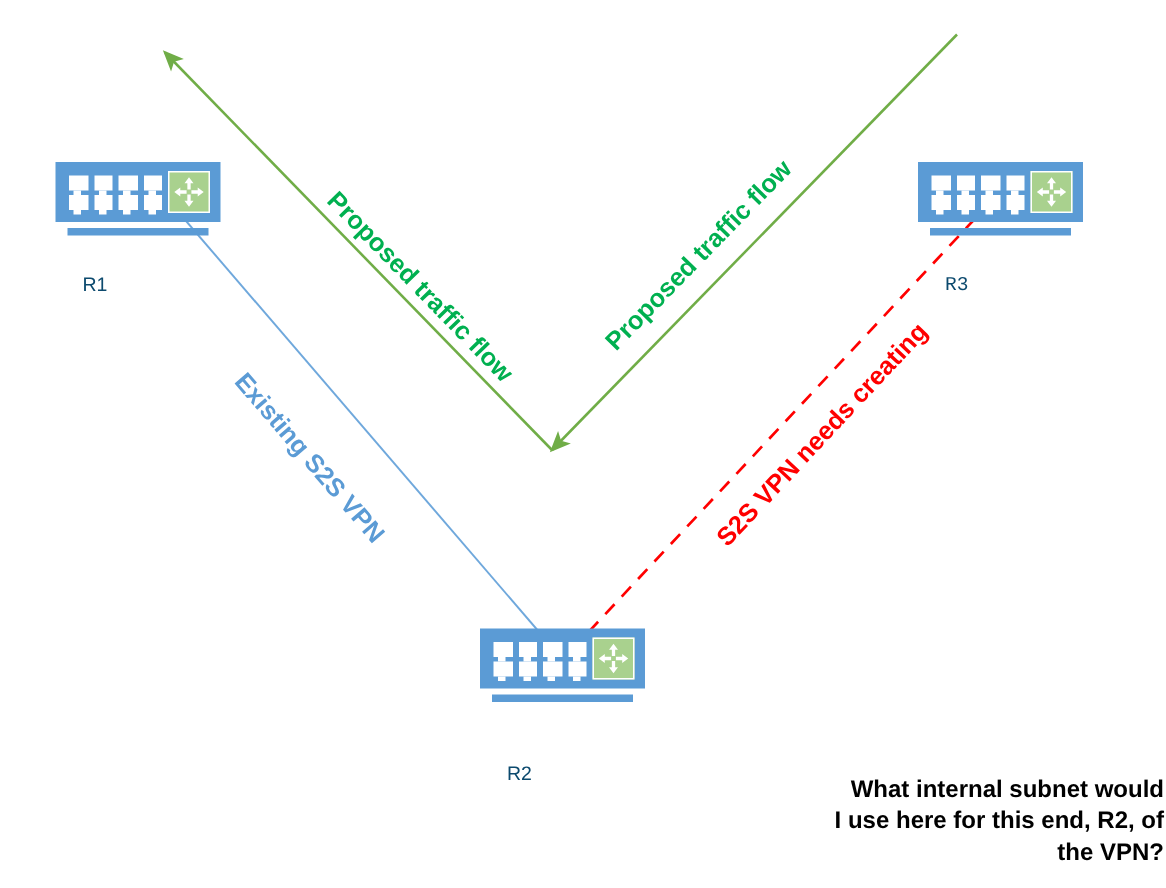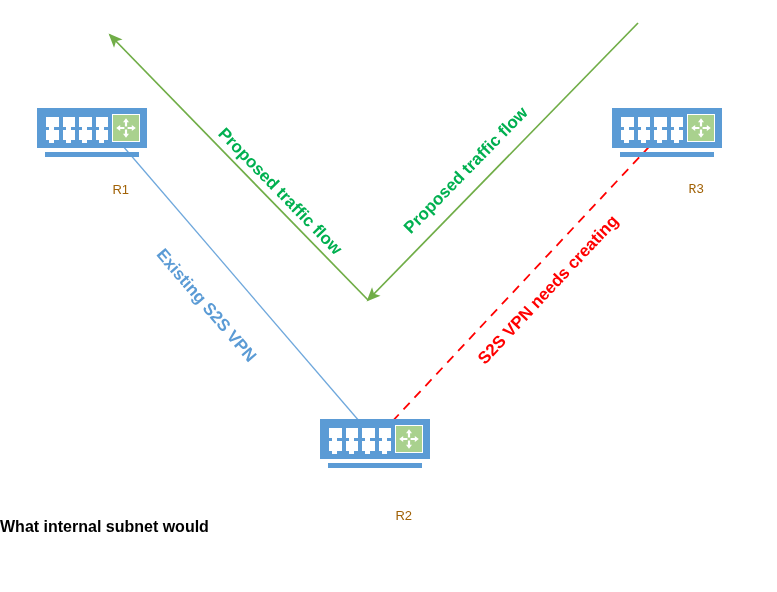--- a/index.html
+++ b/index.html
@@ -80,23 +80,23 @@
   .router .glyphbox svg {
     display: block;
     width: 100%;
     height: 100%;
   }
 
   
   .node-label {
     position: absolute;
     font-size: 13px;
-    color: #a16207;
-    font-family: "Liberation Sans", sans-serif;
-    text-align: right;
+    color: #0c4a6e;
+    font-family: "Liberation Sans", sans-serif;
+    text-align: left;
     white-space: nowrap;
   }
 
   
   .edge-label {
     position: absolute;
     font-size: 17px;
     font-weight: bold;
     white-space: nowrap;
     transform-origin: 0 0;
@@ -105,21 +105,21 @@
   .edge-label.green  { color: #00B050; }
   .edge-label.blue   { color: #5B9BD5; }
   .edge-label.red    { color: #FF0000; }
 
   
   .caption {
     position: absolute;
     left: 0;
     top: 516px;
     width: 776px;
-    text-align: left;
+    text-align: right;
     font-size: 16px;
     font-weight: bold;
     color: #000000;
     line-height: 21px;
     font-family: "Liberation Sans", sans-serif;
   }
   .caption div { white-space: nowrap; }
 </style>
 </head>
 <body>
@@ -230,13 +230,15 @@
 <div class="edge-label green" style="left:228px; top:124px; transform: rotate(45.8deg);">Proposed traffic flow</div>
 
 <div class="edge-label green" style="left:400px; top:224px; transform: rotate(-45.7deg);">Proposed traffic flow</div>
 
 <div class="edge-label blue" style="left:167px; top:245px; transform: rotate(49.3deg);">Existing S2S VPN</div>
 
 <div class="edge-label red" style="left:474px; top:355px; transform: rotate(-46.9deg);">S2S VPN needs creating</div>
 
 <div class="caption">
   <div>What internal subnet would</div>
+  <div>I use here for this end, R2, of</div>
+  <div>the VPN?</div>
 </div>
 
 </body></html>

